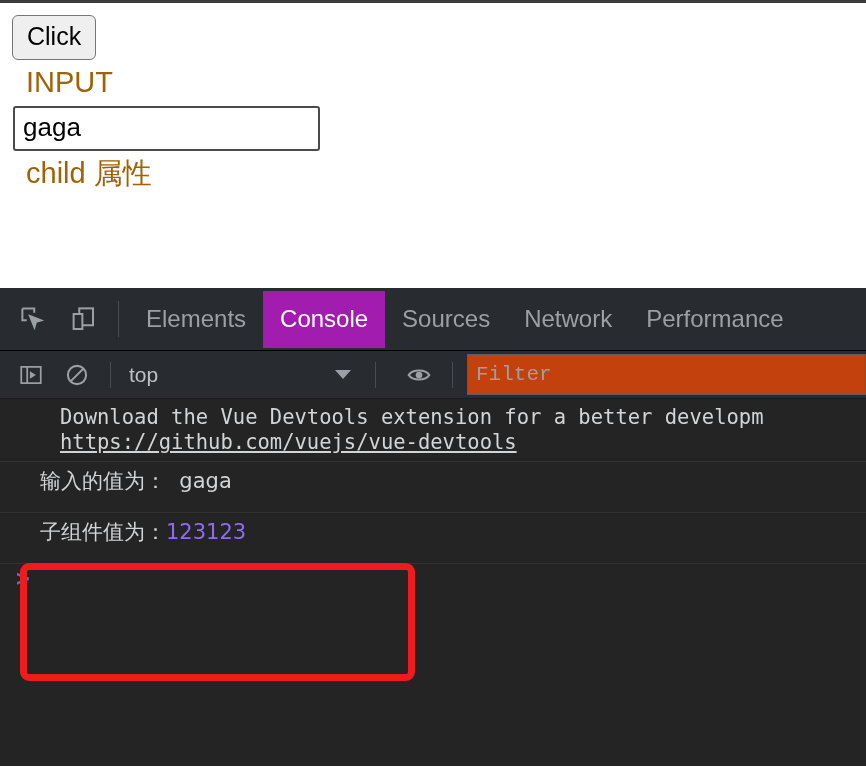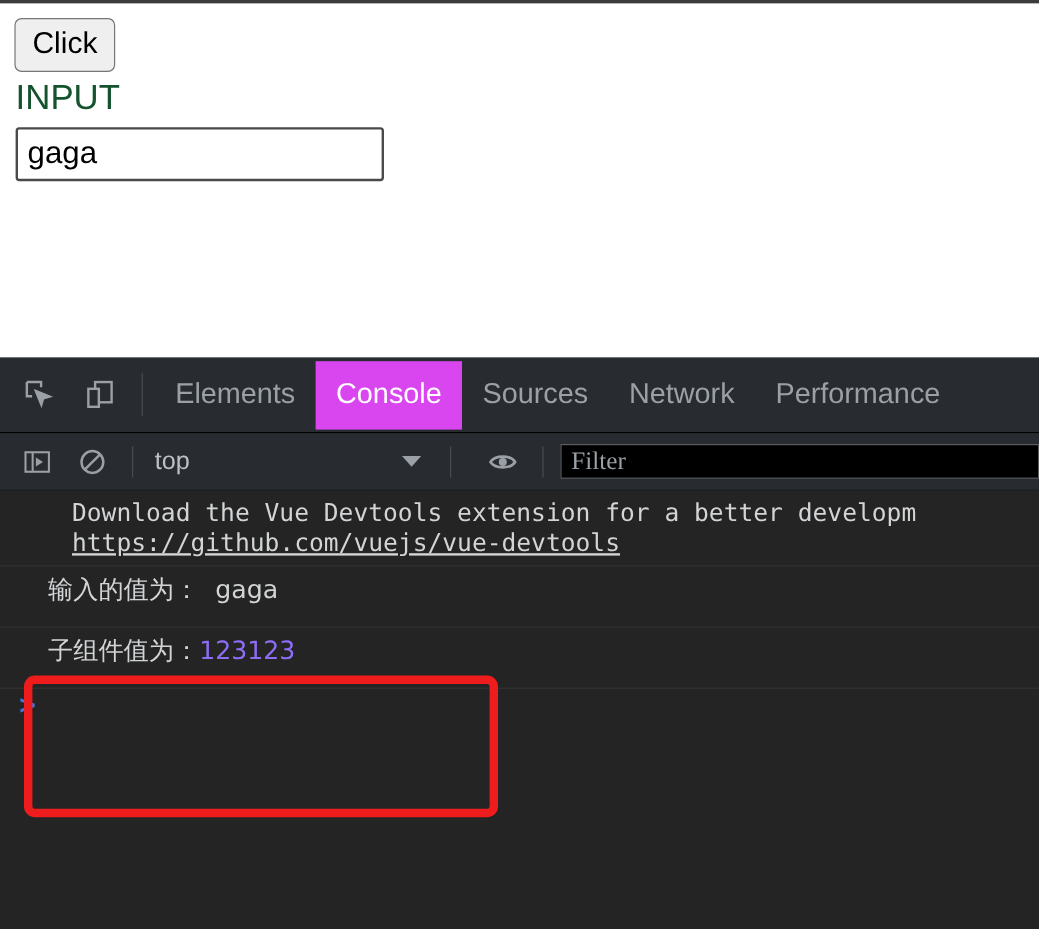--- a/index.html
+++ b/index.html
@@ -37,23 +37,23 @@
     line-height: 1;
     color: #000000;
     background: #efefef;
     border: 1px solid #767676;
     border-radius: 6px;
     padding: 8px 14px 10px 14px;
     cursor: pointer;
   }
   .page-text {
     font-size: 29px;
-    color: #14532d;
+    color: #a16207;
     line-height: 1.28;
-    margin: 4px 0 0 1px;
+    margin: 4px 0 0 14px;
     white-space: nowrap;
   }
   #input-field {
     display: block;
     width: 307px;
     box-sizing: border-box;
     font-family: "Liberation Sans", sans-serif;
     font-size: 26px;
     color: #000000;
     background: #ffffff;
@@ -61,21 +61,21 @@
     border-radius: 3px;
     padding: 4px 8px 6px 8px;
     margin: 5px 0 0 1px;
     outline: none;
   }
 
   
   #devtools {
     position: absolute;
     left: 0;
-    top: 298px;
+    top: 288px;
     width: 866px;
     height: 476px;
     background: #242424;
     font-family: "Liberation Sans", sans-serif;
   }
 
   
   #tabbar {
     display: flex;
     align-items: center;
@@ -103,21 +103,21 @@
   }
   .tab {
     font-size: 24px;
     color: #9aa0a6;
     padding: 14px 17px 15px 17px;
     flex: 0 0 auto;
     cursor: pointer;
     white-space: nowrap;
   }
   .tab.active {
-    background: #d946ef;
+    background: #a21caf;
     color: #ffffff;
   }
 
   
   #filterbar {
     display: flex;
     align-items: center;
     height: 47px;
     background: #282b2f;
     border-bottom: 1px solid #1b1b1b;
@@ -157,27 +157,27 @@
   #context-caret {
     width: 0;
     height: 0;
     border-left: 8px solid transparent;
     border-right: 8px solid transparent;
     border-top: 9px solid #9aa0a6;
     margin-right: 6px;
   }
   #filter-input {
     flex: 1 1 auto;
-    height: 29px;
+    height: 41px;
     margin-left: 2px;
     box-sizing: border-box;
-    background: #000000;
+    background: #c2410c;
     border: 1px solid #5a5d61;
     color: #d6d8da;
-    font-family: Liberation Serif, serif;
+    font-family: Liberation Mono, monospace;
     font-size: 21px;
     padding: 0 8px;
     outline: none;
   }
   #filter-input::placeholder { color: #9aa0a6; opacity: 1; }
 
   
   #console-body {
     position: relative;
     height: calc(476px - 62px - 47px);
@@ -249,20 +249,21 @@
 
 <div id="page">
 
   <button id="click-button">Click</button>
 
   <div class="page-text">INPUT</div>
 
   <input id="input-field" type="text" value="gaga" style="">
 
 
+  <div class="page-text">child 属性</div>
 </div>
 
 <div id="devtools">
 
   <div id="tabbar">
 
     <div class="tool-icon">
       <svg width="30" height="30" viewBox="0 0 24 24">
         <path d="M3.5 3.5 H13 V7 M3.5 3.5 V13 H7" fill="none" stroke="#9aa0a6" stroke-width="1.6"></path>
         <path d="M9 9 L19.5 13.2 L14.6 14.6 L13.2 19.5 Z" fill="#9aa0a6" stroke="#9aa0a6" stroke-width="1"></path>

